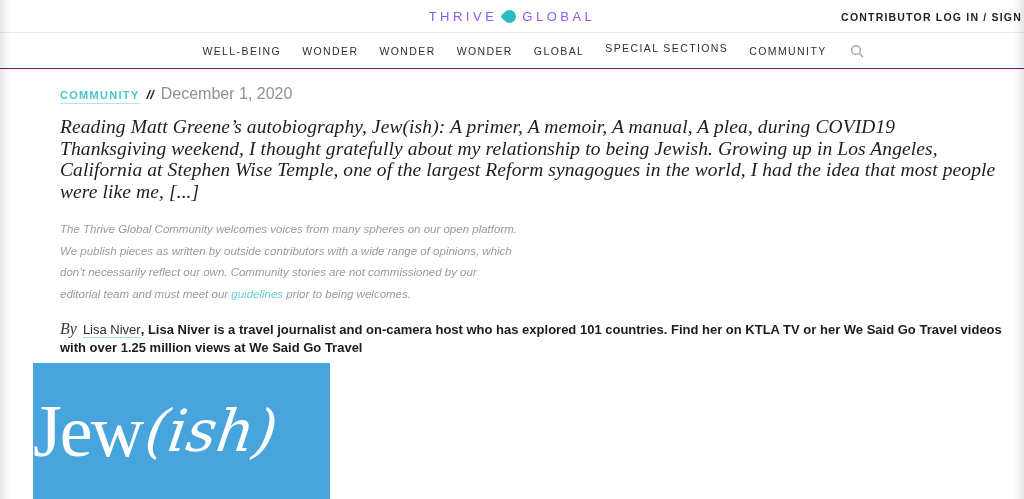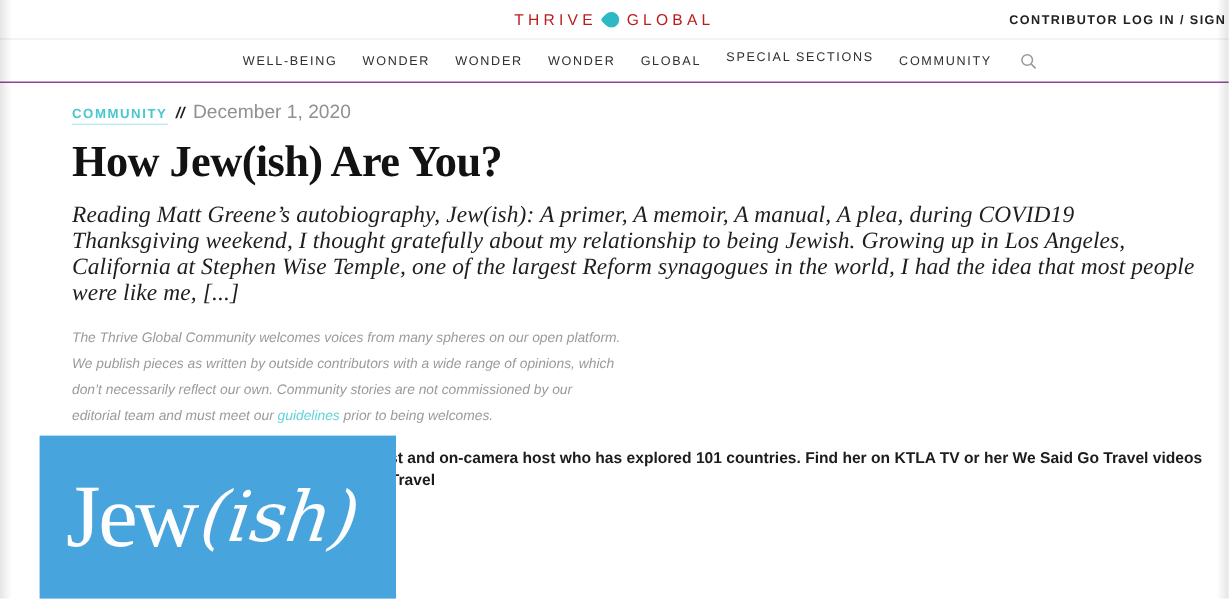--- a/index.html
+++ b/index.html
@@ -12,21 +12,21 @@
   .edge.right { right: 0; background: linear-gradient(to left,  rgba(0,0,0,0.10), rgba(0,0,0,0)); }
 
   
   .topbar {
     position: relative; height: 33px; background: #fff;
     border-bottom: 1px solid #ececec;
     display: flex; align-items: center; justify-content: center;
   }
   .logo { display: flex; align-items: center; gap: 6px; }
   .logo .word {
-    font-size: 13px; letter-spacing: 3.5px; color: #b91c1c; font-weight: 500; text-align: right;
+    font-size: 13px; letter-spacing: 3.5px; color: #8b5cf6; font-weight: 500; text-align: right;
   }
   .logo-mark {
     width: 13px; height: 13px; border-radius: 50% 50% 50% 2px;
     background: #2cb9c4; display: inline-block; transform: rotate(45deg);
   }
   .top-right {
     position: absolute; right: 2px; top: 0; height: 33px;
     display: flex; align-items: center;
     font-size: 10.5px; letter-spacing: 1.2px; color: #222; font-weight: 600;
     white-space: nowrap;
@@ -99,21 +99,20 @@
   .soc .in-box {
     font-size: 9px; font-weight: 700; border: 1px solid #fff; border-radius: 3px;
     padding: 1px 2px; line-height: 1; letter-spacing: 0.5px;
   }
   .soc .pin { font-family: "Liberation Serif", serif; font-style: italic; font-weight: 700; font-size: 15px; }
 
   
   .featured {
     position: absolute; left: 33px; top: 363px; width: 297px; height: 136px;
     background: #47a4dc; overflow: hidden; display: flex; align-items: center;
-    padding-left: 22px;
   }
   .featured .jew {
     font-family: "Liberation Serif", serif; color: #fdfdfd;
     font-size: 74px; font-weight: 400; line-height: 1; letter-spacing: -2px;
   }
   .featured .ish {
     font-family: "DejaVu Serif", serif; font-style: italic; color: #fdfdfd;
     font-size: 58px; line-height: 1; transform: skewX(-8deg); margin-left: 4px;
     font-weight: 300;
   }
@@ -152,21 +151,20 @@
 </div>
 
 <div class="content">
 
   <div class="breadcrumb">
     <span class="crumb-cat">COMMUNITY</span>
     <span class="crumb-sep">//</span>
     <span class="crumb-date">December 1, 2020</span>
   </div>
 
-  <h1 class="title">How Jew(ish) Are You?</h1>
 
   <div class="subtitle">Reading Matt Greene’s autobiography, Jew(ish): A primer, A memoir, A manual, A plea, during COVID19 Thanksgiving weekend, I thought gratefully about my relationship to being Jewish. Growing up in Los Angeles, California at Stephen Wise Temple, one of the largest Reform synagogues in the world, I had the idea that most people were like me, [...]</div>
 
   <div class="disclaimer"><span>The Thrive Global Community welcomes voices from many spheres on our open platform. We publish pieces as written by outside contributors with a wide range of opinions, which don’t necessarily reflect our own. Community stories are not commissioned by our editorial team and must meet our </span><a>guidelines</a><span> prior to being welcomes.</span></div>
 
   <div class="byline"><span class="by">By</span><span class="author">Lisa Niver</span><span class="bio">, Lisa Niver is a travel journalist and on-camera host who has explored 101 countries. Find her on KTLA TV or her We Said Go Travel videos with over 1.25 million views at We Said Go Travel</span></div>
 
   <div class="social">
     <div class="soc">
       <span class="fb">f</span>

